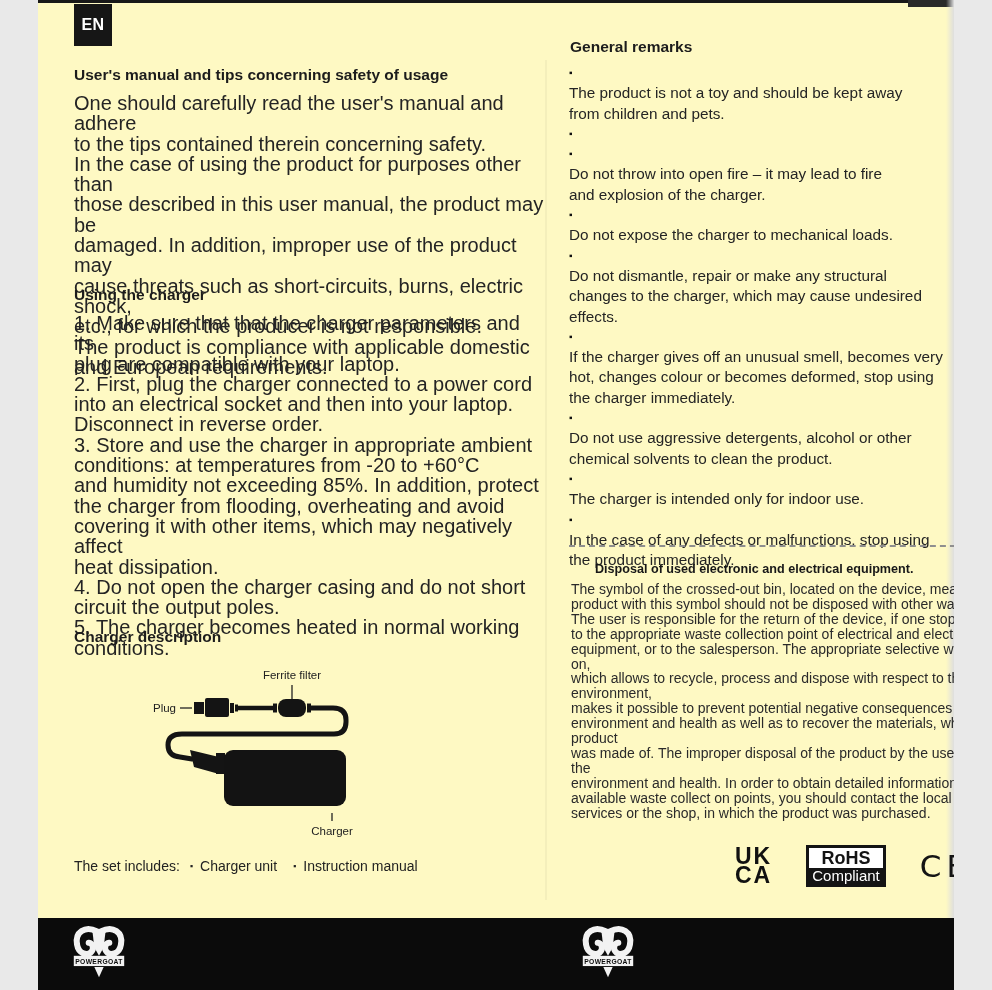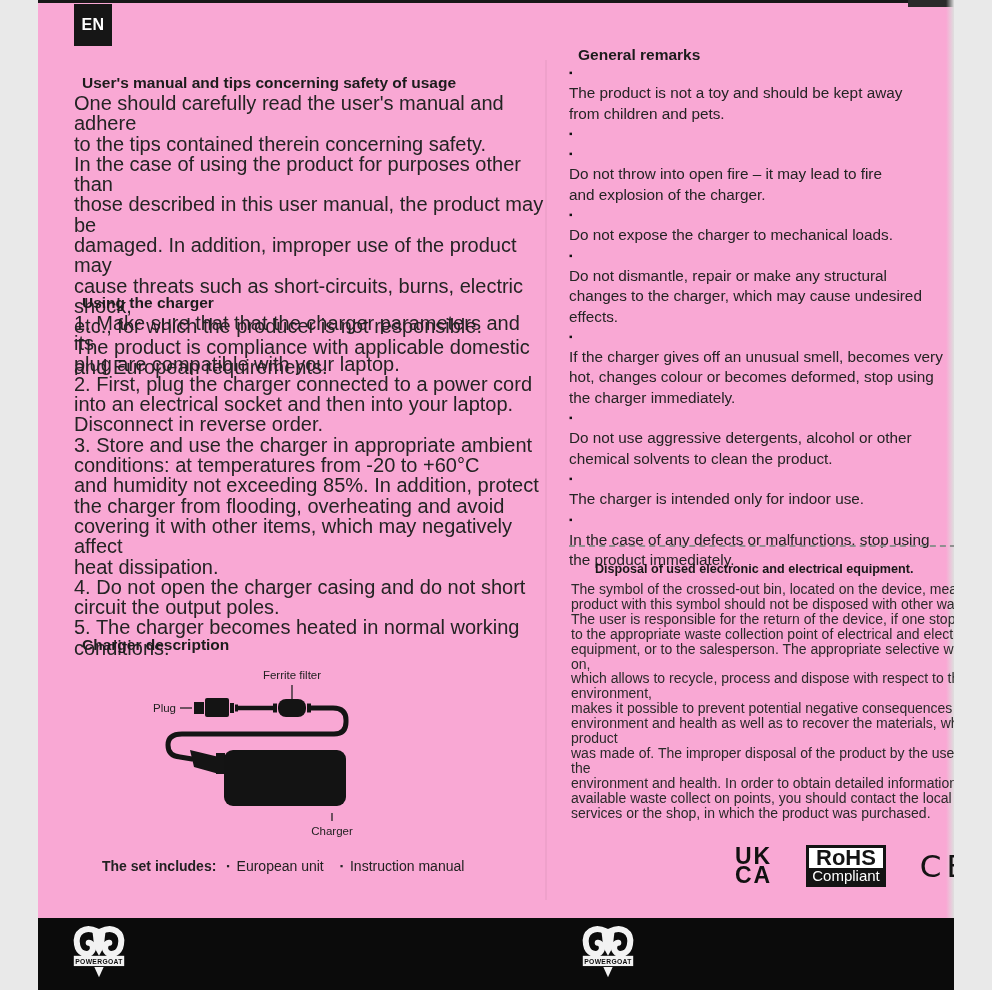--- a/index.html
+++ b/index.html
@@ -1,61 +1,61 @@
 <!DOCTYPE html>
 <html><head>
 <meta charset="utf-8">
 <style>
   html,body { margin:0; padding:0; background:#e9e9e9; }
   .page {
     position:relative; width:916px; height:990px; margin:0 auto;
-    background:#f9a8d4; overflow:hidden;
+    background:#fef9c3; overflow:hidden;
     font-family:"Liberation Sans", sans-serif; color:#212121;
   }
   .topbar { position:absolute; top:0; left:0; width:992px; height:3px; background:#181818; }
   .corner-tr { position:absolute; top:0; right:0; width:46px; height:7px; background:#2a2a2a; }
   .edge-r { position:absolute; top:0; right:0; width:8px; height:920px;
             background:linear-gradient(to left,#dedede,rgba(255,255,255,0)); }
   .fold { position:absolute; top:60px; left:507px; width:2px; height:840px; background:rgba(0,0,0,0.04); }
 
   .lang-badge {
     position:absolute; left:36px; top:4px; width:38px; height:42px; background:#161616;
     color:#fff; font-weight:700; font-size:16px; letter-spacing:.5px;
     display:flex; align-items:center; justify-content:center;
   }
 
-  .h { font-weight:700; font-size:15.5px; margin:8px; color:#1c1c1c; }
+  .h { font-weight:700; font-size:15.5px; margin:0; color:#1c1c1c; }
   .body-text { font-size:20px; line-height:20.3px; white-space:pre-line; color:#242424; }
 
   .abs { position:absolute; }
 
   
   .bullets { list-style:none; margin:0; padding:0; width:448px; }
   .bullets li { display:flex; font-size:15.3px; line-height:20.3px; color:#242424;flex-direction:column; }
   .bullets .blt { width:15px; flex:0 0 15px; font-size:10px; line-height:20.3px; color:#111; }
   .bullets .blt::before { content:"▪"; }
   .bullets .btxt { white-space:pre-line; }
 
   .dashes { border:none; border-top:2px dashed #8f8f8f; margin:0; }
 
   .disposal-h { font-size:12.6px; font-weight:700; color:#171717; }
   .disposal-t { font-size:14px; line-height:14.9px; white-space:pre-line; color:#2a2a2a; width:455px; }
 
   
   .set-row { display:flex; align-items:baseline; font-size:14px; color:#222; }
-  .set-row .lbl { font-weight:700; margin-right:10px;margin-left:28px; }
+  .set-row .lbl { font-weight:400; margin-right:10px; }
   .set-row .itm { margin-right:16px; }
   .set-row .itm::before { content:"▪"; font-size:9px; margin-right:7px; position:relative; top:-2px; }
 
   
   .marks { display:flex; align-items:center; gap:34px; }
   .ukca { font-weight:700; font-size:23px; line-height:19px; letter-spacing:2px; color:#111; }
   .ukca span { display:block; }
   .rohs { border:3px solid #141414; text-align:center; background:#fff; }
-  .rohs-top { font-weight:700; font-size:22px; line-height:20px; padding:0 4px; color:#141414; }
+  .rohs-top { font-weight:700; font-size:18px; line-height:20px; padding:0 4px; color:#141414; }
   .rohs-bot { background:#141414; color:#fff; font-size:15px; line-height:13px; padding:1px 3px 2px; }
   .ce { font-family:"DejaVu Sans", sans-serif; font-size:31px; font-weight:500; letter-spacing:5px; color:#141414; }
   .recycle { font-family:"DejaVu Sans", sans-serif; font-size:30px; color:#141414; line-height:1; }
 
   
   .footer { position:absolute; left:0; top:918px; width:992px; height:72px; background:#0b0b0b; }
   .logo { position:absolute; top:4px; width:56px; height:62px; }
   .logo-1 { left:33px; }
   .logo-2 { left:542px; }
 
@@ -132,21 +132,21 @@
     <rect x="82" y="93" width="9" height="21" fill="#141414"></rect>
 
     <rect x="90" y="90" width="122" height="56" rx="9" fill="#131313"></rect>
 
     <line x1="198" y1="153" x2="198" y2="161" stroke="#222" stroke-width="1.3"></line>
     <text class="diagram-label" x="198" y="175" text-anchor="middle">Charger</text>
   </svg>
 
   <div class="set-row abs" style="left:36px; top:858px;">
     <span class="lbl">The set includes:</span>
-    <span class="itm">European unit</span>
+    <span class="itm">Charger unit</span>
     <span class="itm">Instruction manual</span>
   </div>
 
   <h2 class="h abs" style="left:532px; top:38px;">General remarks</h2>
 
   <ul class="bullets abs" style="left:531px; top:63px;">
     <li>
         <span class="blt"></span>
         <span class="btxt">The product is not a toy and should be kept away
 from children and pets.</span>

